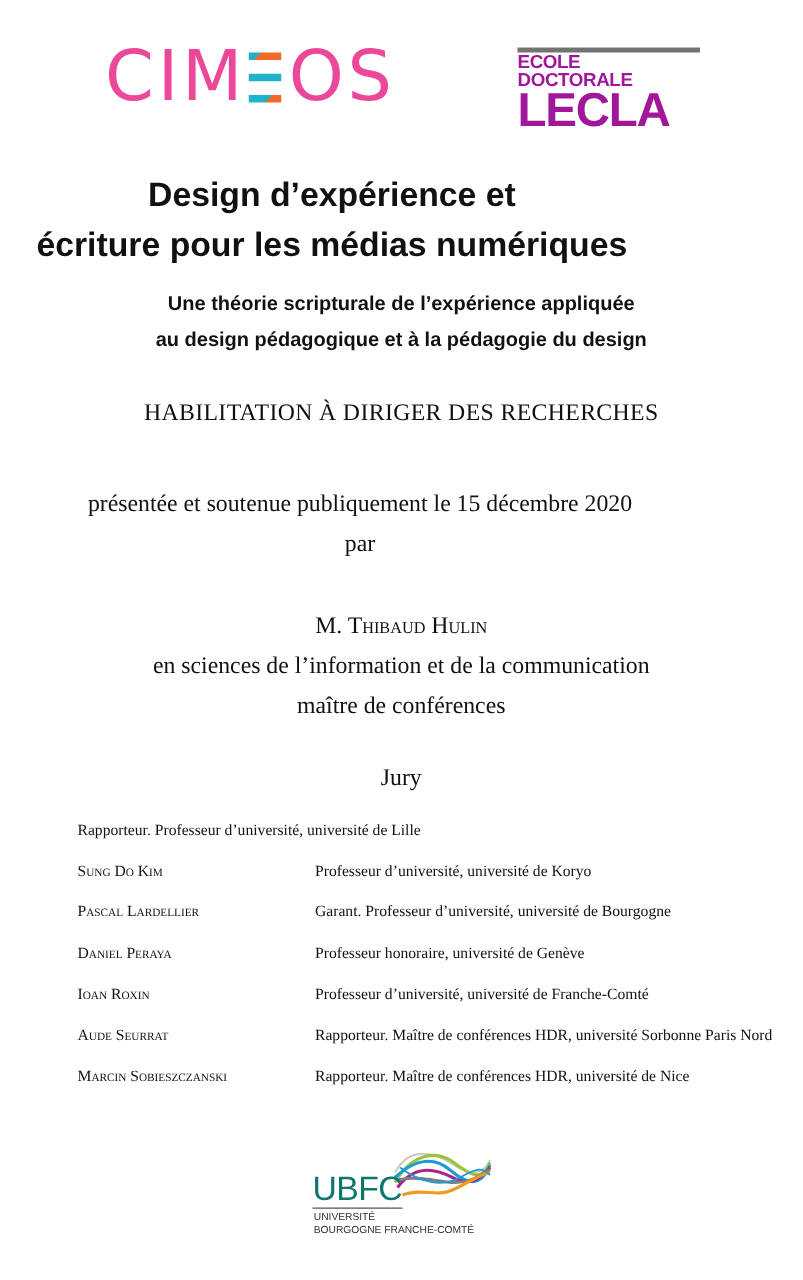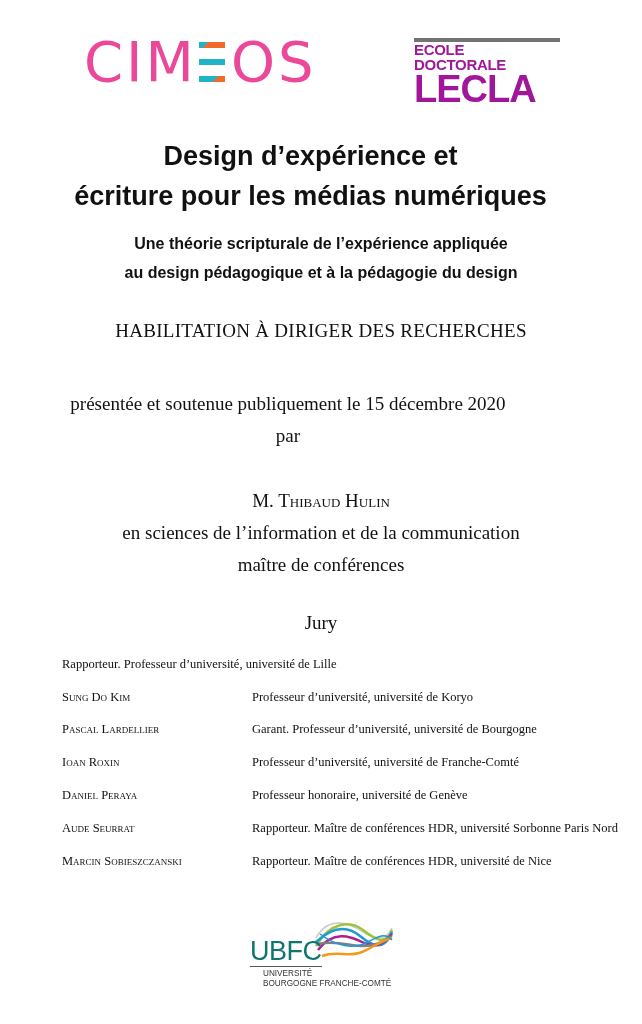--- a/index.html
+++ b/index.html
@@ -12,36 +12,36 @@
   .cimeos { left: 84px; top: 34px; height: 56px; display: flex; align-items: center; }
   .cimeos .letters { font-family: "DejaVu Sans", "Liberation Sans", sans-serif; font-size: 56px; font-weight: 400; letter-spacing: 3px; color: #ec4899; line-height: 56px; }
   .cimeos .e-mark { display: inline-flex; flex-direction: column; justify-content: space-between; width: 26px; height: 40px; margin: 0 6px 0 2px; }
   .cimeos .bar { height: 6px; width: 26px; }
 
   
   .lecla { left: 414px; top: 38px; width: 146px; color: #a0179a; text-align: left; }
   .lecla .top { font-family: "Liberation Sans", sans-serif; font-weight: 700; font-size: 15px; letter-spacing: -0.3px; line-height: 15px; border-top: 4px solid #737373; padding-top: 0; }
   .lecla .big { font-family: "Liberation Sans", sans-serif; font-weight: 700; font-size: 38px; line-height: 34px; letter-spacing: -1px; }
 
-  .title { left: 0; width: 531px; text-align: center; font-weight: 700; font-size: 27px; line-height: 40px; top: 136px; padding-left: 45px; }
+  .title { left: 0; width: 531px; text-align: center; font-weight: 700; font-size: 27px; line-height: 40px; top: 136px; }
   .subtitle { left: 0; width: 642px; text-align: center; font-weight: 700; font-size: 16px; line-height: 29px; top: 229px; }
   .degree { left: 0; width: 642px; text-align: center; font-size: 19px; top: 320px; letter-spacing: 0.3px; }
   .presented { left: 0; width: 576px; text-align: center; font-size: 19px; line-height: 32px; top: 388px; }
   .author { left: 0; width: 642px; text-align: center; font-size: 19px; line-height: 32px; top: 485px; }
   .author .sc { font-variant: small-caps; }
   .jury-title { left: 0; width: 642px; text-align: center; font-size: 19px; top: 612px; }
 
   .jury { left: 62px; top: 648px; width: 580px; }
   .jury-row { display: flex; height: 32.8px; align-items: center; font-size: 12.5px; }
   .jury-name { width: 190px; font-variant: small-caps; font-size: 12.5px; }
   .jury-role { white-space: nowrap; }
 
   .ubfc { left: 250px; top: 916px; width: 150px; height: 75px; }
   .ubfc .wordmark { position: absolute; left: 0; top: 20px; font-family: "Liberation Sans", sans-serif; font-size: 27px; color: #0f766e; letter-spacing: -0.5px; }
-  .ubfc .sub { position: absolute; left: 13px; top: 53px; font-family: "Liberation Sans", sans-serif; font-size: 8.2px; line-height: 10px; color: #333; white-space: nowrap; }
+  .ubfc .sub { position: absolute; left: 1px; top: 53px; font-family: "Liberation Sans", sans-serif; font-size: 8.2px; line-height: 10px; color: #333; white-space: nowrap; }
   .ubfc .rule { position: absolute; left: 0; top: 50px; width: 72px; height: 1px; background: #555; }
   .ubfc svg { position: absolute; left: 58px; top: 0; }
 </style>
 </head>
 <body>
 
 <div class="abs cimeos">
   <span class="letters">CIM</span>
   <span class="e-mark">
     <span class="bar" style="background: linear-gradient(135deg, #1fb3c8 0 30%, #f06a2a 30%);"></span>
@@ -87,26 +87,26 @@
   </div>
   <div class="jury-row">
     <div class="jury-name">Sung Do Kim</div>
     <div class="jury-role">Professeur d’université, université de Koryo</div>
   </div>
   <div class="jury-row">
     <div class="jury-name">Pascal Lardellier</div>
     <div class="jury-role">Garant. Professeur d’université, université de Bourgogne</div>
   </div>
   <div class="jury-row">
+    <div class="jury-name">Daniel Peraya</div>
+    <div class="jury-role">Professeur honoraire, université de Genève</div>
+  </div>
+  <div class="jury-row">
     <div class="jury-name">Ioan Roxin</div>
     <div class="jury-role">Professeur d’université, université de Franche-Comté</div>
-  </div>
-  <div class="jury-row">
-    <div class="jury-name">Daniel Peraya</div>
-    <div class="jury-role">Professeur honoraire, université de Genève</div>
   </div>
   <div class="jury-row">
     <div class="jury-name">Aude Seurrat</div>
     <div class="jury-role">Rapporteur. Maître de conférences HDR, université Sorbonne Paris Nord</div>
   </div>
   <div class="jury-row">
     <div class="jury-name">Marcin Sobieszczanski</div>
     <div class="jury-role">Rapporteur. Maître de conférences HDR, université de Nice</div>
   </div>
 </div>

